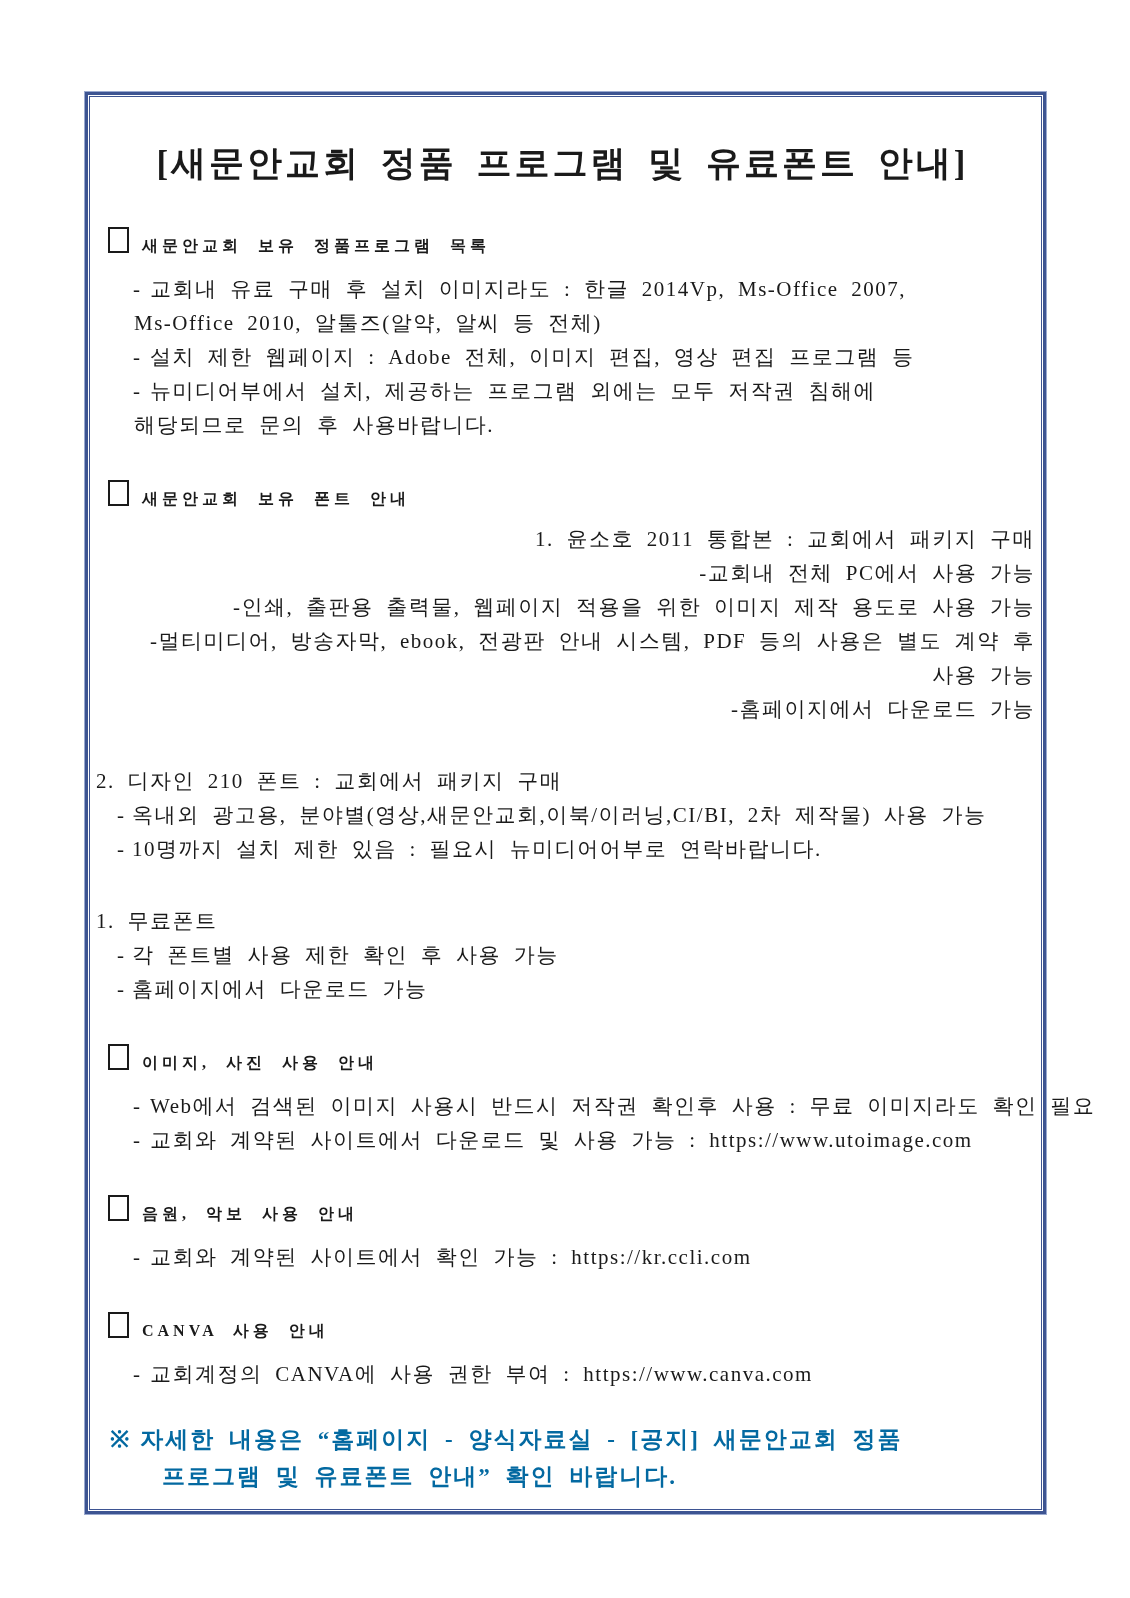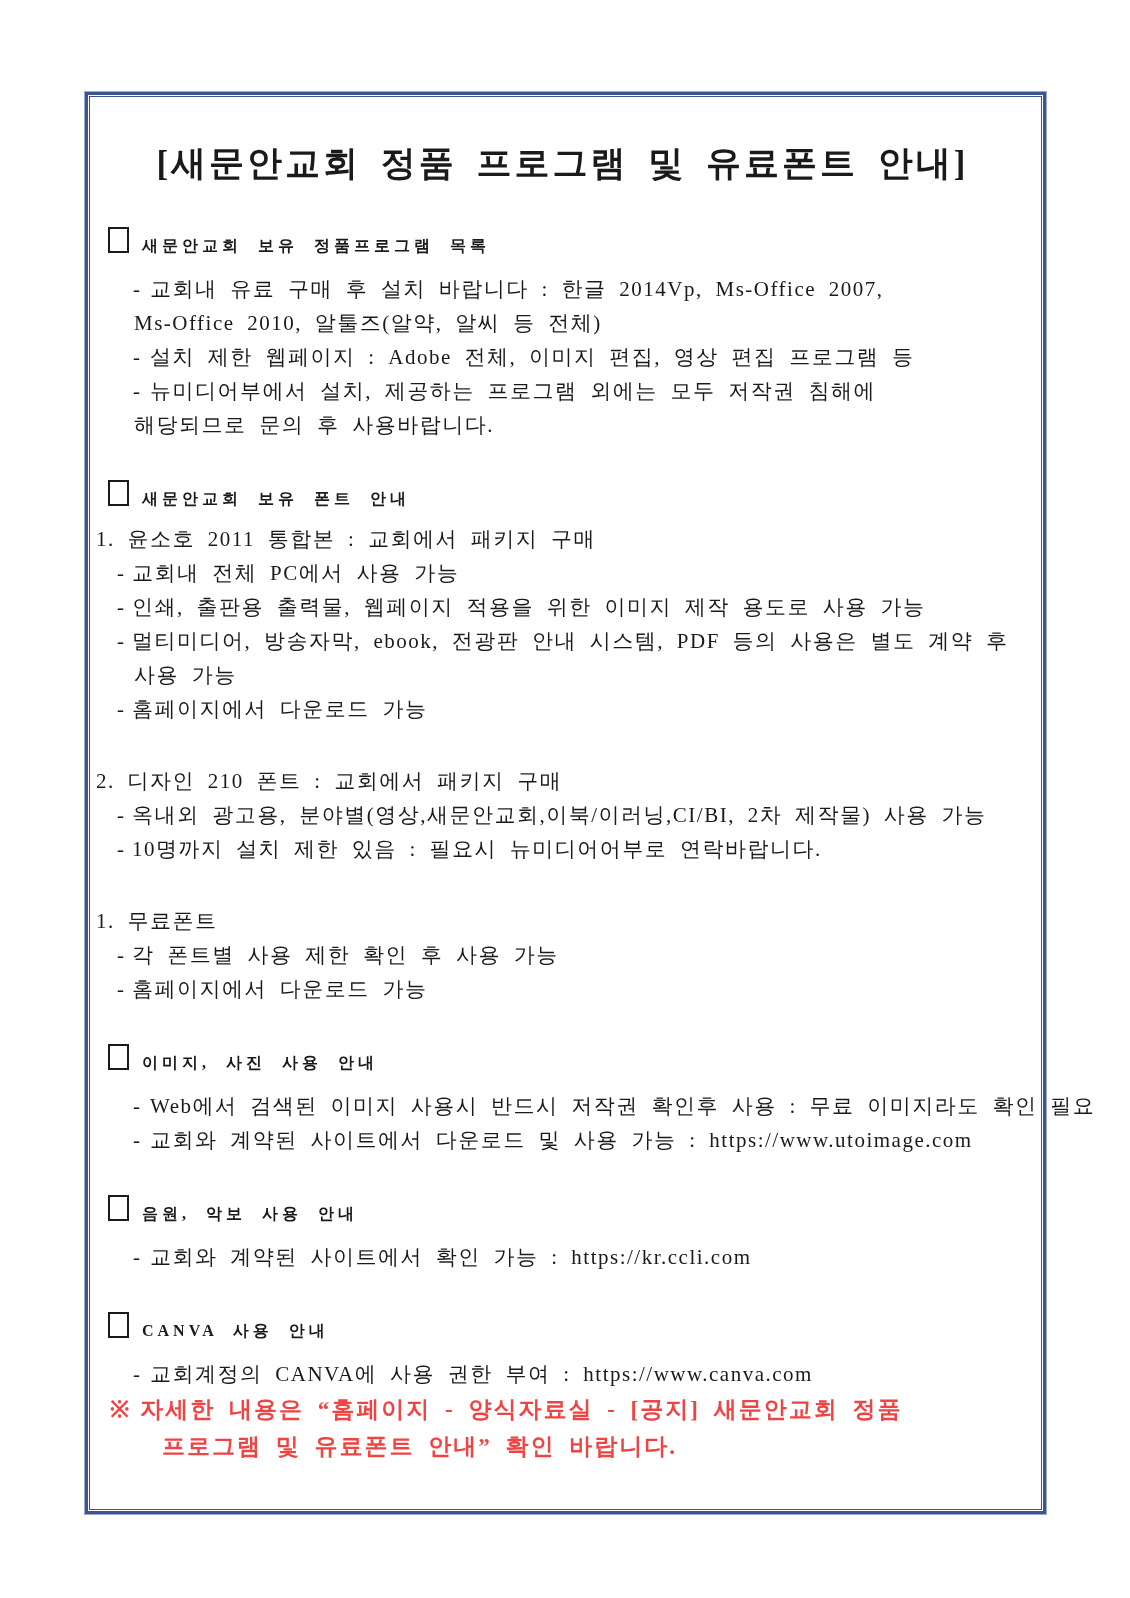--- a/index.html
+++ b/index.html
@@ -59,29 +59,30 @@
   }
   .body-line {
     font-size: 21px;
     line-height: 34px;
     letter-spacing: 1.5px;
     word-spacing: 6px;
     white-space: nowrap;
   }
   .group { margin-top: 7px; }
   .sub-item { margin-top: 38px; }
-  .first-sub { margin-top: 4px; }
+  .first-sub { margin-top: 4px; text-align: right; }
   .num-line  { padding-left: 6px; }
   .bullet-a  { padding-left: 43px; }
   .bullet-b  { padding-left: 27px; }
   .cont      { padding-left: 44px; }
   .dash-a { display: inline-block; width: 17px; }
   .dash-b { display: inline-block; width: 15px; }
   .note {
-    color: #ef4444;
+    margin-top: 30px;
+    color: #0369a1;
     font-weight: bold;
     font-size: 23px;
     line-height: 37px;
     letter-spacing: 2px;
     word-spacing: 6px;
   }
   .note-l1 { padding-left: 20px; white-space: nowrap; }
   .note-l2 { padding-left: 72px; white-space: nowrap; }
   .note-marker { display: inline-block; margin-right: 9px; }
 </style>
@@ -90,21 +91,21 @@
 
 <div class="page">
   <div class="frame">
     <div class="frame-inner">
       <div class="content">
 
         <div class="title">[새문안교회 정품 프로그램 및 유료폰트 안내]</div>
 
         <div class="sec-head"><span class="sq"></span><span>새문안교회 보유 정품프로그램 목록</span></div>
         <div class="group">
-          <div class="body-line bullet-a"><span class="dash-a">-</span><span>교회내 유료 구매 후 설치 바랍니다 : 한글 2014Vp, Ms-Office 2007,</span></div>
+          <div class="body-line bullet-a"><span class="dash-a">-</span><span>교회내 유료 구매 후 설치 이미지라도 : 한글 2014Vp, Ms-Office 2007,</span></div>
           <div class="body-line cont">Ms-Office 2010, 알툴즈(알약, 알씨 등 전체)</div>
           <div class="body-line bullet-a"><span class="dash-a">-</span><span>설치 제한 웹페이지 : Adobe 전체, 이미지 편집, 영상 편집 프로그램 등</span></div>
           <div class="body-line bullet-a"><span class="dash-a">-</span><span>뉴미디어부에서 설치, 제공하는 프로그램 외에는 모두 저작권 침해에</span></div>
           <div class="body-line cont">해당되므로 문의 후 사용바랍니다.</div>
         </div>
 
         <div class="sec-head"><span class="sq"></span><span>새문안교회 보유 폰트 안내</span></div>
         <div class="group first-sub">
           <div class="body-line num-line">1. 윤소호 2011 통합본 : 교회에서 패키지 구매</div>
           <div class="body-line bullet-b"><span class="dash-b">-</span><span>교회내 전체 PC에서 사용 가능</span></div>

